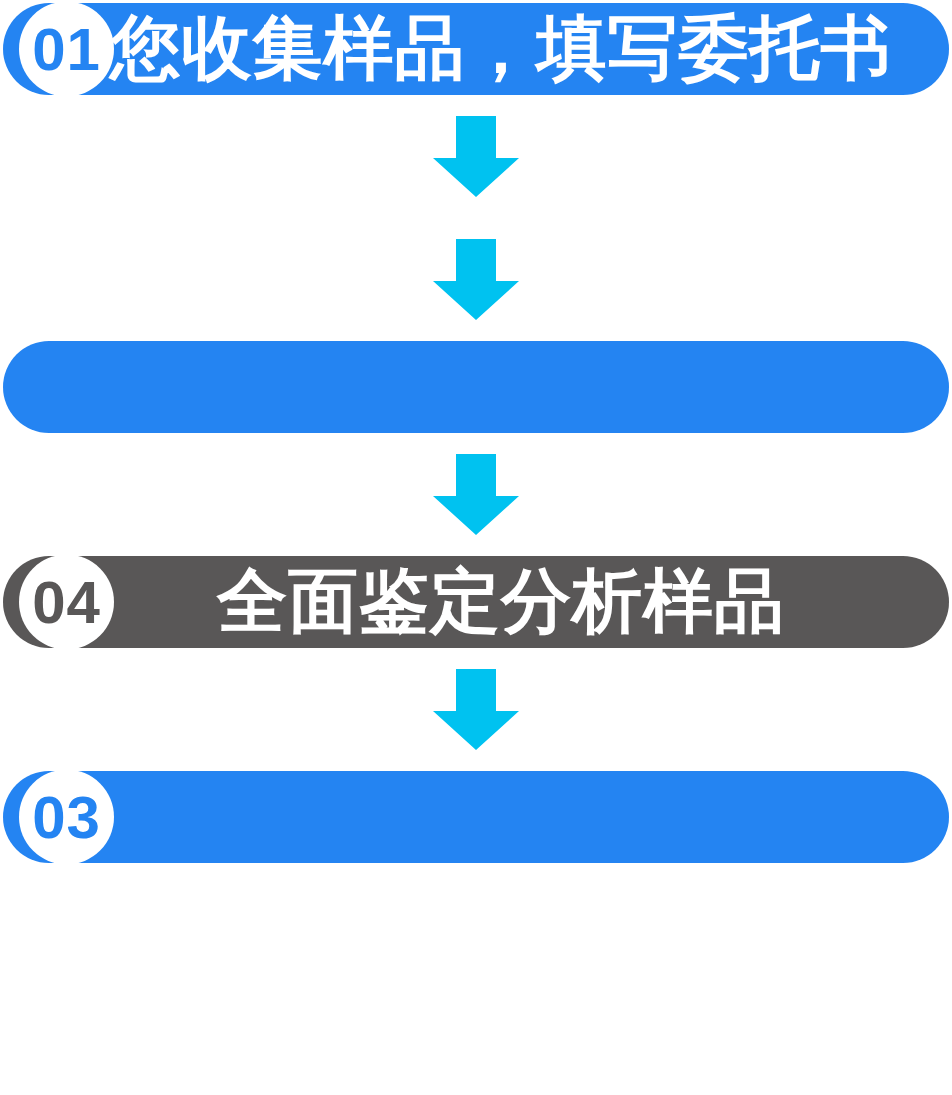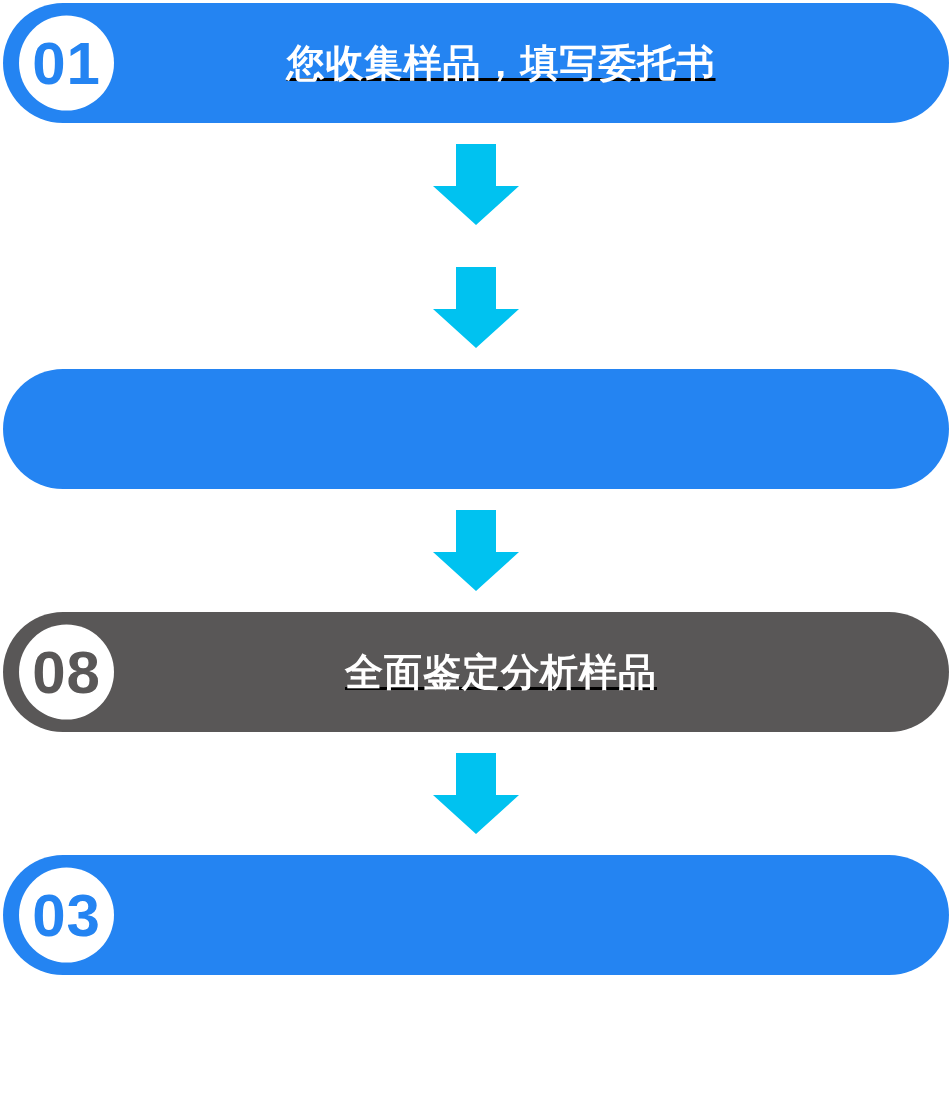--- a/index.html
+++ b/index.html
@@ -14,28 +14,27 @@
     height: 1095px;
     background: #ffffff;
     padding-top: 3px;
     box-sizing: border-box;
     display: flex;
     flex-direction: column;
     overflow: hidden;
   }
   .pill {
     position: relative;
-    height: 120px;
+    height: 92px;
     margin: 0 3px;
     border-radius: 60px;
     display: flex;
     align-items: center;
     justify-content: center;
     flex: 0 0 auto;
-    text-decoration: underline;
   }
   .pill.blue { background: var(--blue); }
   .pill.gray { background: var(--gray); }
   .badge {
     position: absolute;
     left: 16px;
     top: 50%;
     transform: translateY(-50%);
     width: 95px;
     height: 95px;
@@ -45,21 +44,21 @@
     align-items: center;
     justify-content: center;
     font-size: 60px;
     font-weight: bold;
     letter-spacing: 1px;
   }
   .pill.blue .badge { color: var(--blue); }
   .pill.gray .badge { color: var(--gray); }
   .label {
     color: var(--text);
-    font-size: 38px;
+    font-size: 70px;
     font-weight: bold;
     letter-spacing: 1px;
     white-space: nowrap;
     padding-left: 60px; 
     padding-right: 10px;
     text-align: center;
   }
   .arrow-gap {
     height: 123px;
     flex: 0 0 auto;
@@ -99,21 +98,21 @@
   </div>
 
   <div class="arrow-gap">
     <svg width="86" height="81" viewBox="0 0 86 81" aria-hidden="true">
       <path d="M23 0 H63 V42 H86 L43 81 L0 42 H23 Z"></path>
     </svg>
   </div>
 
   <div class="pill gray">
     <span class="badge">
-      <span>08</span>
+      <span>04</span>
     </span>
     <span class="label">全面鉴定分析样品</span>
   </div>
 
   <div class="arrow-gap">
     <svg width="86" height="81" viewBox="0 0 86 81" aria-hidden="true">
       <path d="M23 0 H63 V42 H86 L43 81 L0 42 H23 Z"></path>
     </svg>
   </div>
 

